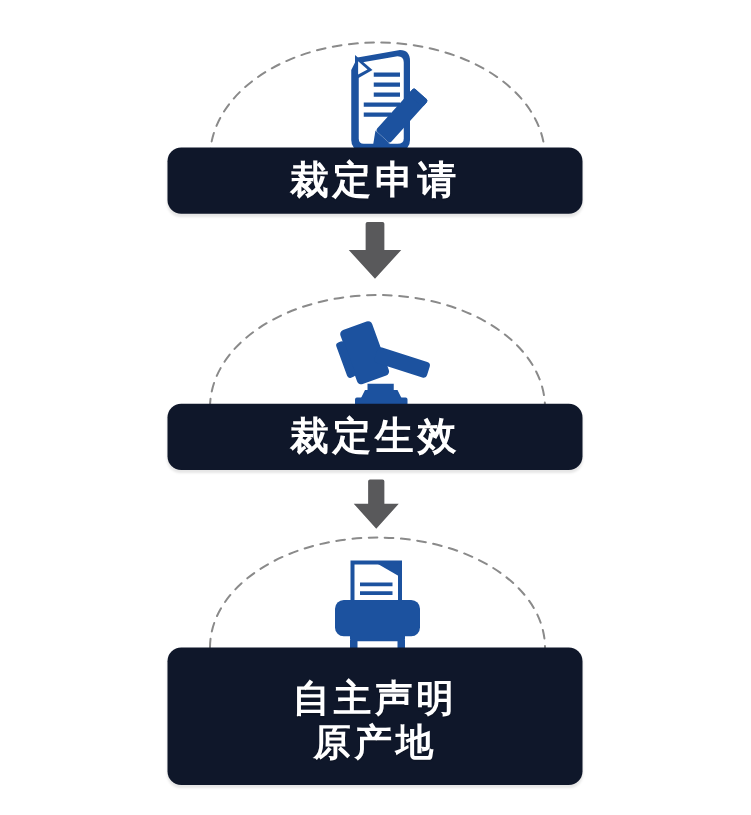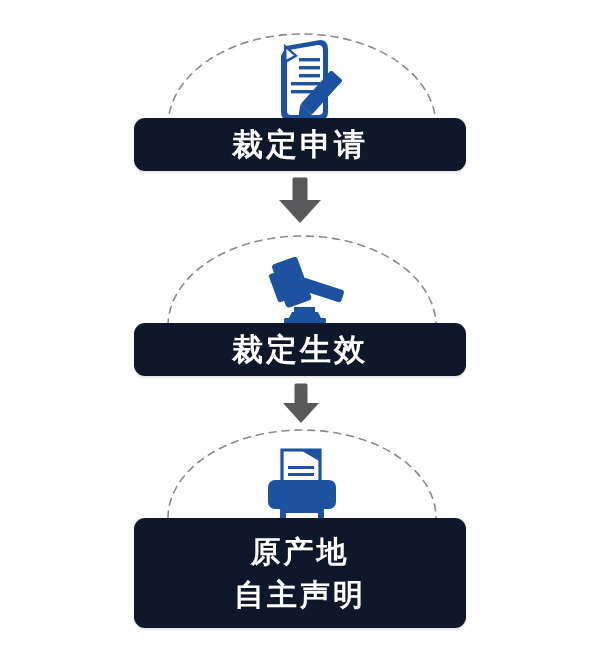--- a/index.html
+++ b/index.html
@@ -165,18 +165,18 @@
         <rect x="10" y="34" width="68" height="29" rx="7" fill="#1c529f"></rect>
 
         <rect x="22" y="60" width="44" height="7" rx="2" fill="#1c529f"></rect>
 
         <rect x="22" y="66" width="6" height="9" fill="#1c529f"></rect>
         <rect x="60" y="66" width="6" height="9" fill="#1c529f"></rect>
       </svg>
     </div>
 
     <div class="bar" style="left:134px; top:518px; width:332px; height:110px;">
+      <div class="bar-label size-md" style="margin-top:8px;">自主声明</div>
       <div class="bar-label size-md">原产地</div>
-      <div class="bar-label size-md" style="margin-top:8px;">自主声明</div>
     </div>
   </div>
 
 </div>
 
 </body></html>

